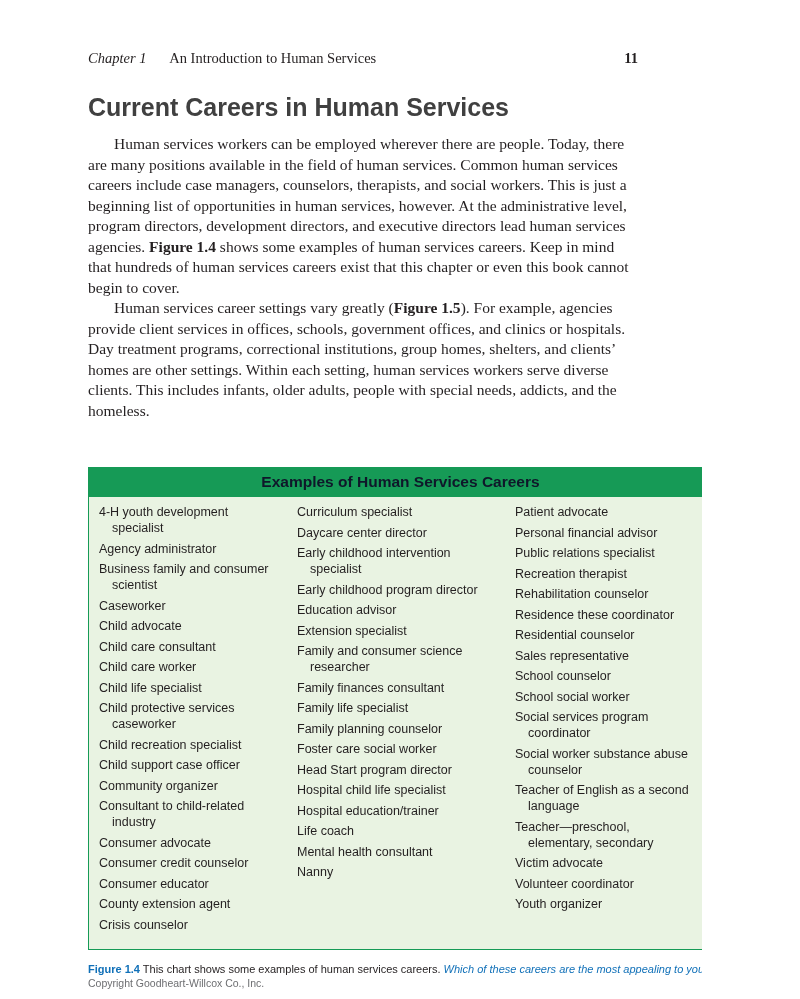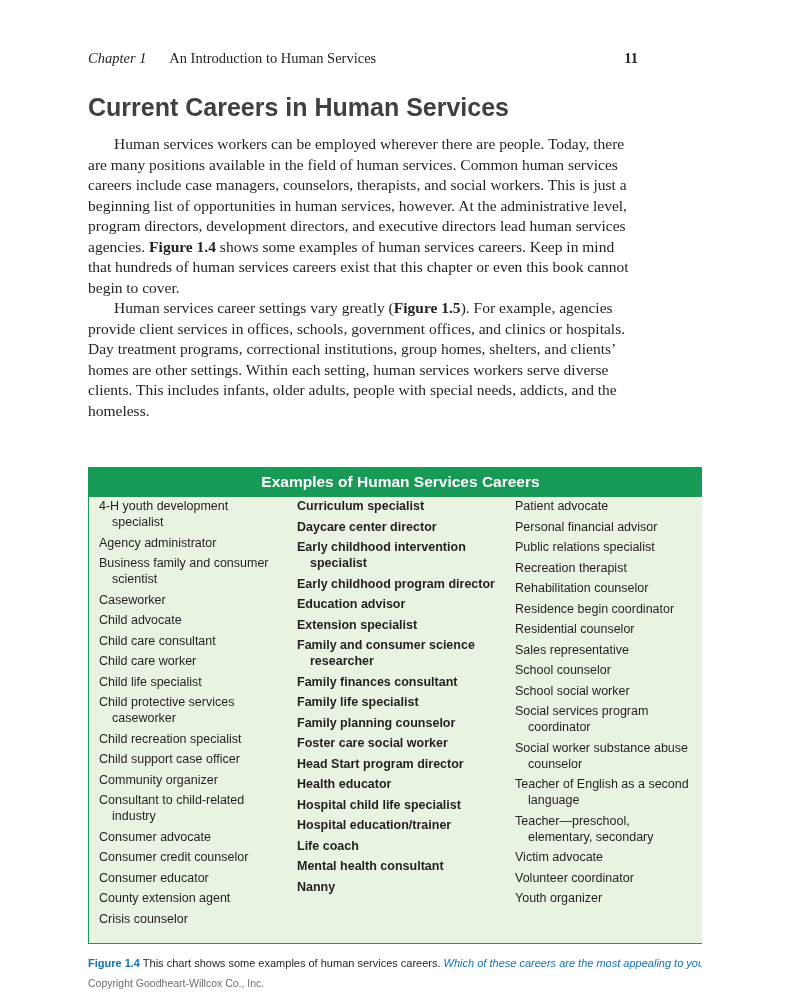--- a/index.html
+++ b/index.html
@@ -17,32 +17,32 @@
     font-family:"Liberation Sans",sans-serif;font-weight:bold;
     color:#404040;font-size:25px;margin:26px 0 12px 0;letter-spacing:0;
   }
   .body-text{max-width:556px;}
   .body-para{font-size:15.5px;line-height:20.5px;margin:0;text-indent:26px;}
   .body-para .bold{font-weight:bold;}
   .figure-table{
     margin-top:46px;width:625px;border:1px solid #169a56;box-sizing:border-box;
   }
   .table-title{
-    background:#169a56;color:#ffffff;text-align:center;
+    background:#169a56;color:#0f172a;text-align:center;
     font-family:"Liberation Sans",sans-serif;font-weight:bold;font-size:15.5px;
     padding:5px 0 6px 0;
   }
   .table-body{
     background:#e9f3e2;display:flex;align-items:flex-start;
-    padding:1px 6px 12px 10px;
+    padding:7px 6px 12px 10px;
     font-family:"Liberation Sans",sans-serif;font-size:12.5px;color:#231f20;
   }
   .career-col{box-sizing:border-box;}
   .career-col:nth-child(1){width:198px;}
-  .career-col:nth-child(2){width:218px;font-weight:bold;}
+  .career-col:nth-child(2){width:218px;}
   .career-col:nth-child(3){width:189px;}
   .career-item{
     white-space:pre-wrap;line-height:16px;margin:0 0 4.5px 0;
     padding-left:13px;text-indent:-13px;
   }
   .caption{
     font-family:"Liberation Sans",sans-serif;font-size:11px;line-height:16.5px;
     margin:11px 0 0 0;width:650px;color:#231f20;
   }
   .cap-label{color:#1070b8;font-weight:bold;}
@@ -107,34 +107,33 @@
           <div class="career-item">Early childhood program director</div>
           <div class="career-item">Education advisor</div>
           <div class="career-item">Extension specialist</div>
           <div class="career-item">Family and consumer science
 researcher</div>
           <div class="career-item">Family finances consultant</div>
           <div class="career-item">Family life specialist</div>
           <div class="career-item">Family planning counselor</div>
           <div class="career-item">Foster care social worker</div>
           <div class="career-item">Head Start program director</div>
-          <div class="career-item">Health educator</div>
           <div class="career-item">Hospital child life specialist</div>
           <div class="career-item">Hospital education/trainer</div>
           <div class="career-item">Life coach</div>
           <div class="career-item">Mental health consultant</div>
           <div class="career-item">Nanny</div>
         </div>
         <div class="career-col">
           <div class="career-item">Patient advocate</div>
           <div class="career-item">Personal financial advisor</div>
           <div class="career-item">Public relations specialist</div>
           <div class="career-item">Recreation therapist</div>
           <div class="career-item">Rehabilitation counselor</div>
-          <div class="career-item">Residence begin coordinator</div>
+          <div class="career-item">Residence these coordinator</div>
           <div class="career-item">Residential counselor</div>
           <div class="career-item">Sales representative</div>
           <div class="career-item">School counselor</div>
           <div class="career-item">School social worker</div>
           <div class="career-item">Social services program
 coordinator</div>
           <div class="career-item">Social worker substance abuse
 counselor</div>
           <div class="career-item">Teacher of English as a second
 language</div>

